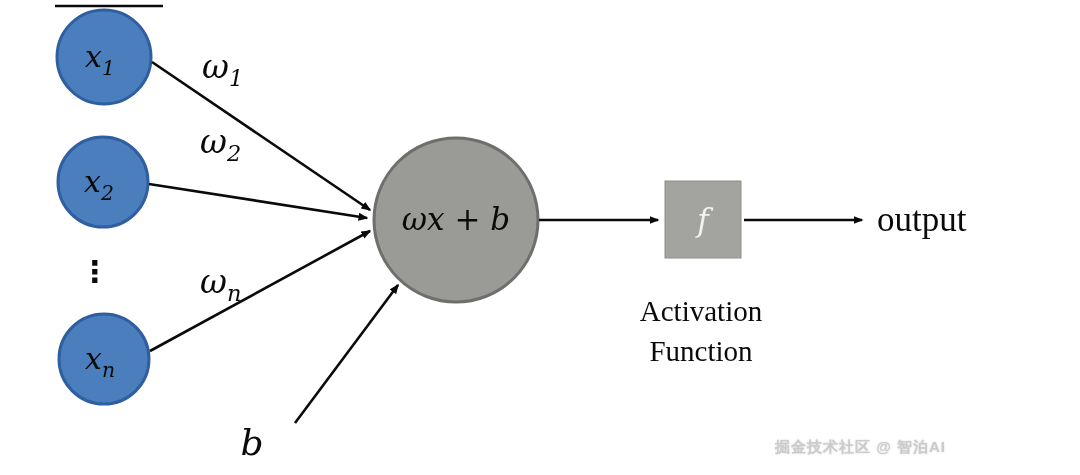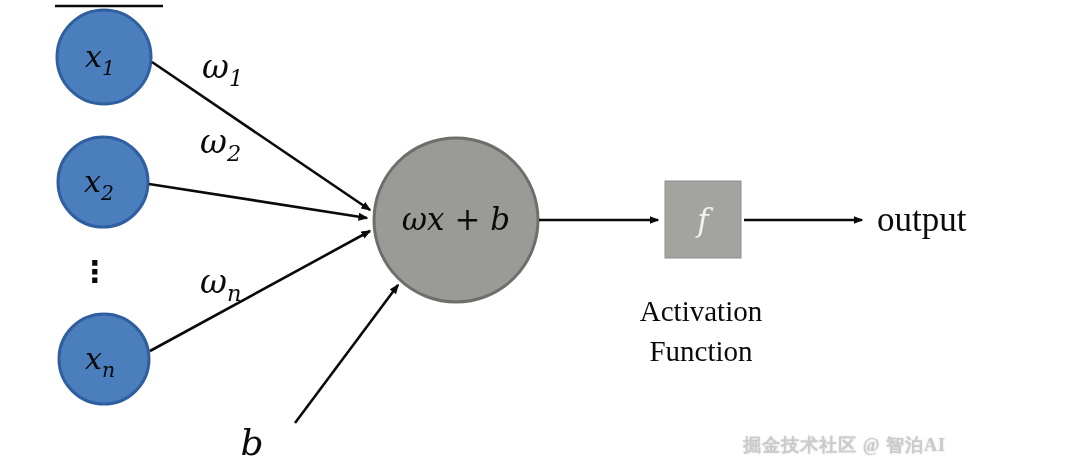--- a/index.html
+++ b/index.html
@@ -89,22 +89,22 @@
     font-family: "DejaVu Sans", sans-serif;
     font-size: 30px;
     font-weight: bold;
     fill: #0A0A0A;
     text-anchor: middle;
   }
   .watermark {
     position: absolute;
     right: 26px;
     bottom: 18px;
-    font-family: Liberation Serif, serif;
-    font-size: 18px;
+    font-family: Liberation Sans, sans-serif;
+    font-size: 15px;
     font-weight: bold;
     color: #cbcbcb;
     text-shadow: 0 0 2px rgba(160,160,160,0.45);
     letter-spacing: 1px;
     user-select: none;
   }
 </style>
 </head>
 <body>
 

